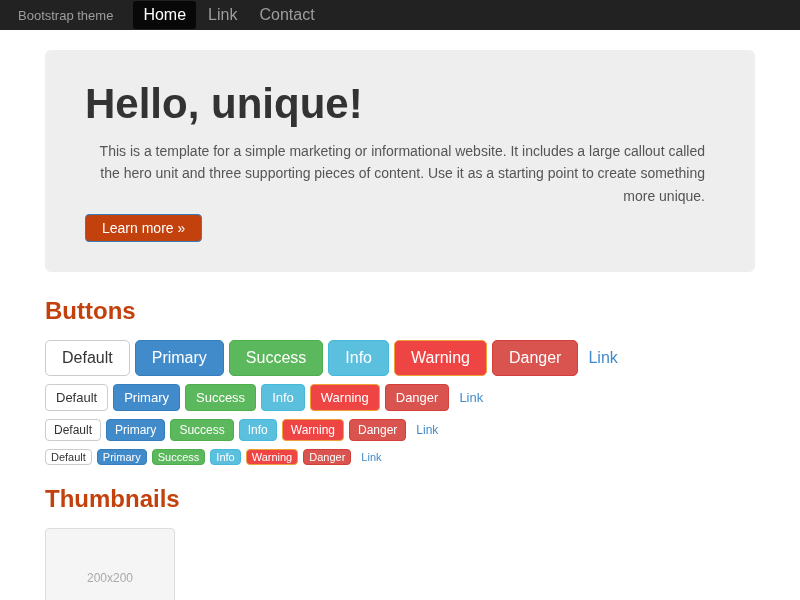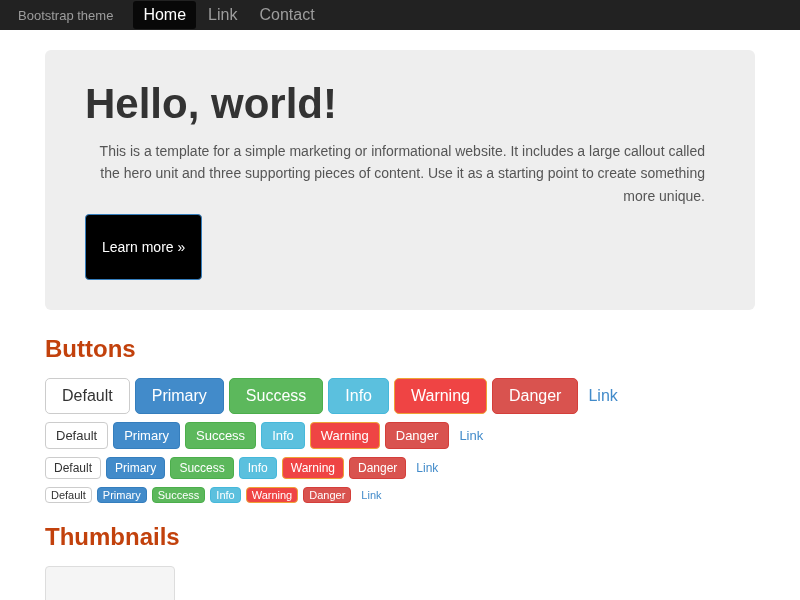--- a/index.html
+++ b/index.html
@@ -66,24 +66,24 @@
     }
     .jumbotron p {
       font-size: 14px;
       color: #555;
       margin-bottom: 7px;
       line-height: 1.6;
       max-width: 620px;
       text-align: right;
     }
     .btn-primary-hero {
-      background: #000000;
+      background: #c2410c;
       color: #fff;
       border: 1px solid #357ebd;
-      padding: 24px 16px;
+      padding: 5px 16px;
       border-radius: 4px;
       font-size: 14px;
       cursor: pointer;
       text-decoration: none;
       display: inline-block;
     }
 
     
     .section-title {
       font-size: 24px;
@@ -148,21 +148,21 @@
     </li>
     <li>
       <a href="#">Contact</a>
     </li>
   </ul>
 </nav>
 
 <div class="container">
 
   <div class="jumbotron">
-    <h1>Hello, world!</h1>
+    <h1>Hello, unique!</h1>
     <p>This is a template for a simple marketing or informational website. It includes a large callout called the hero unit and three supporting pieces of content. Use it as a starting point to create something more unique.</p>
     <a href="#" class="btn-primary-hero">Learn more »</a>
   </div>
 
   <div class="buttons-section">
     <h2 class="section-title">Buttons</h2>
 
     <div class="btn-row">
       <button class="btn btn-default btn-lg">Default</button>
       <button class="btn btn-primary btn-lg">Primary</button>

